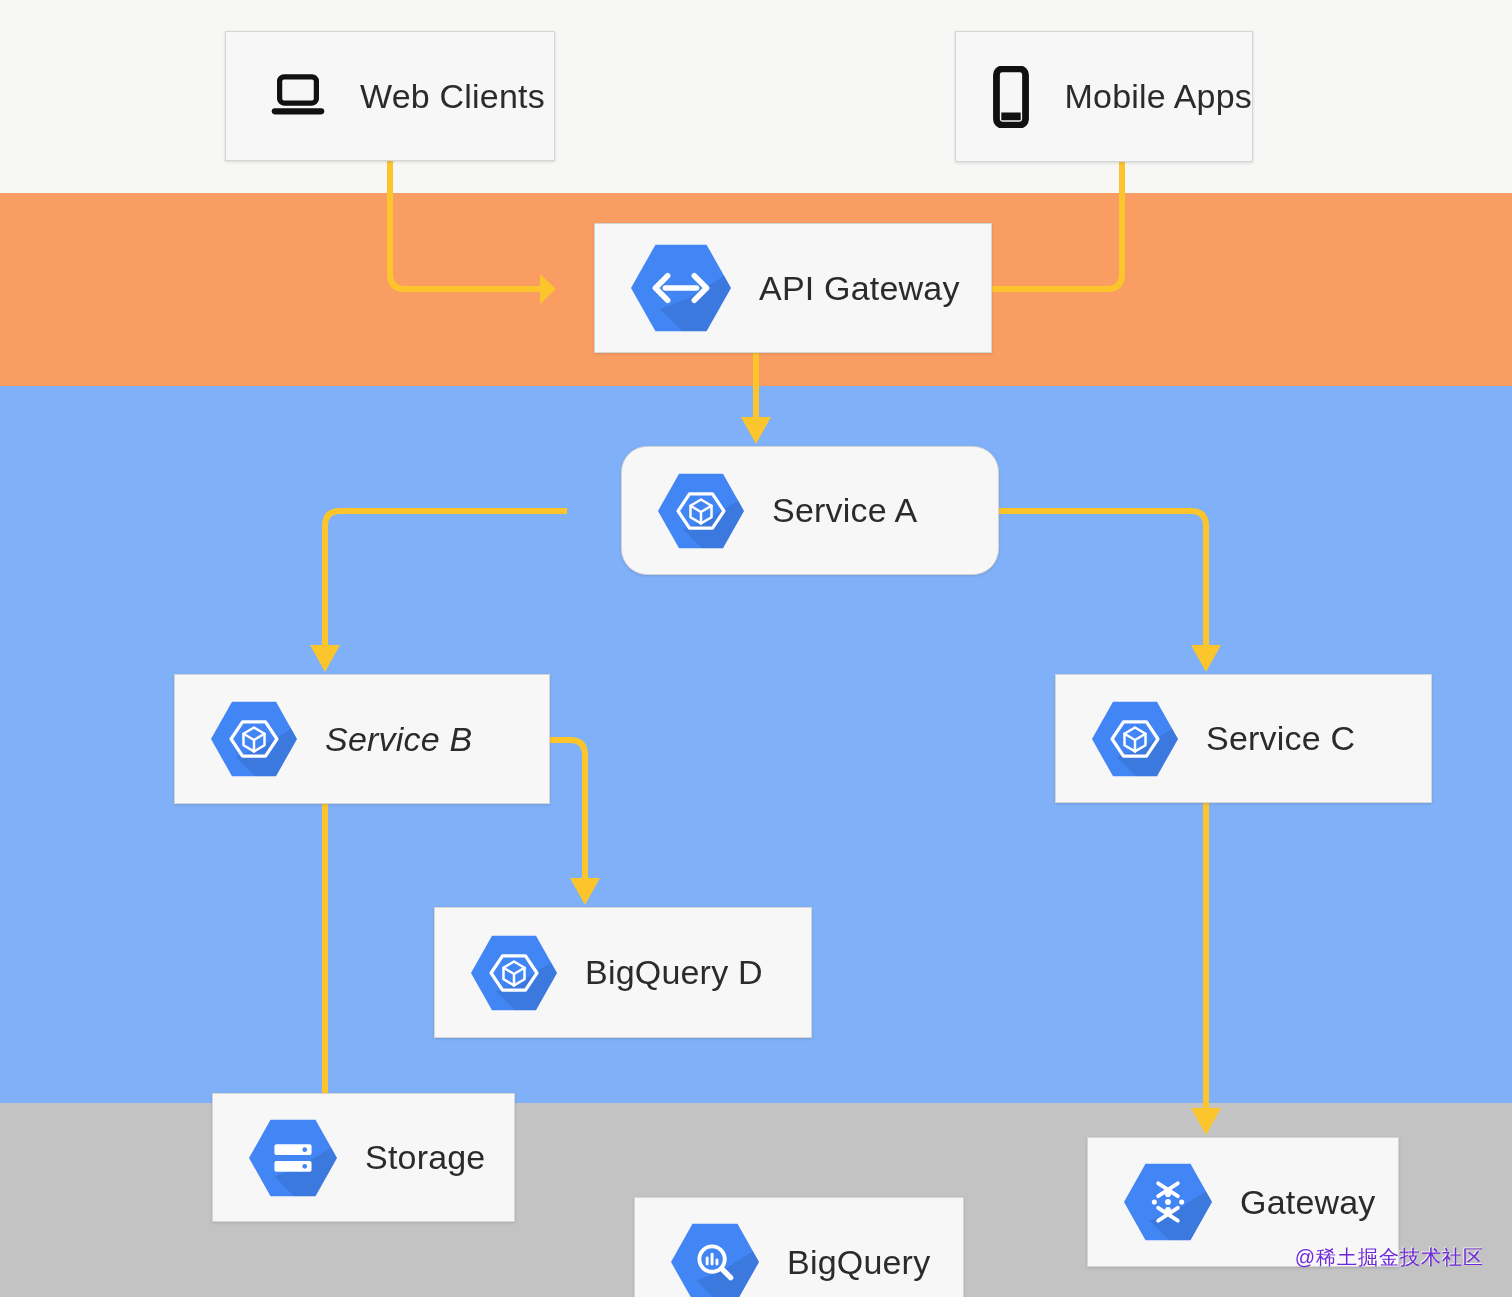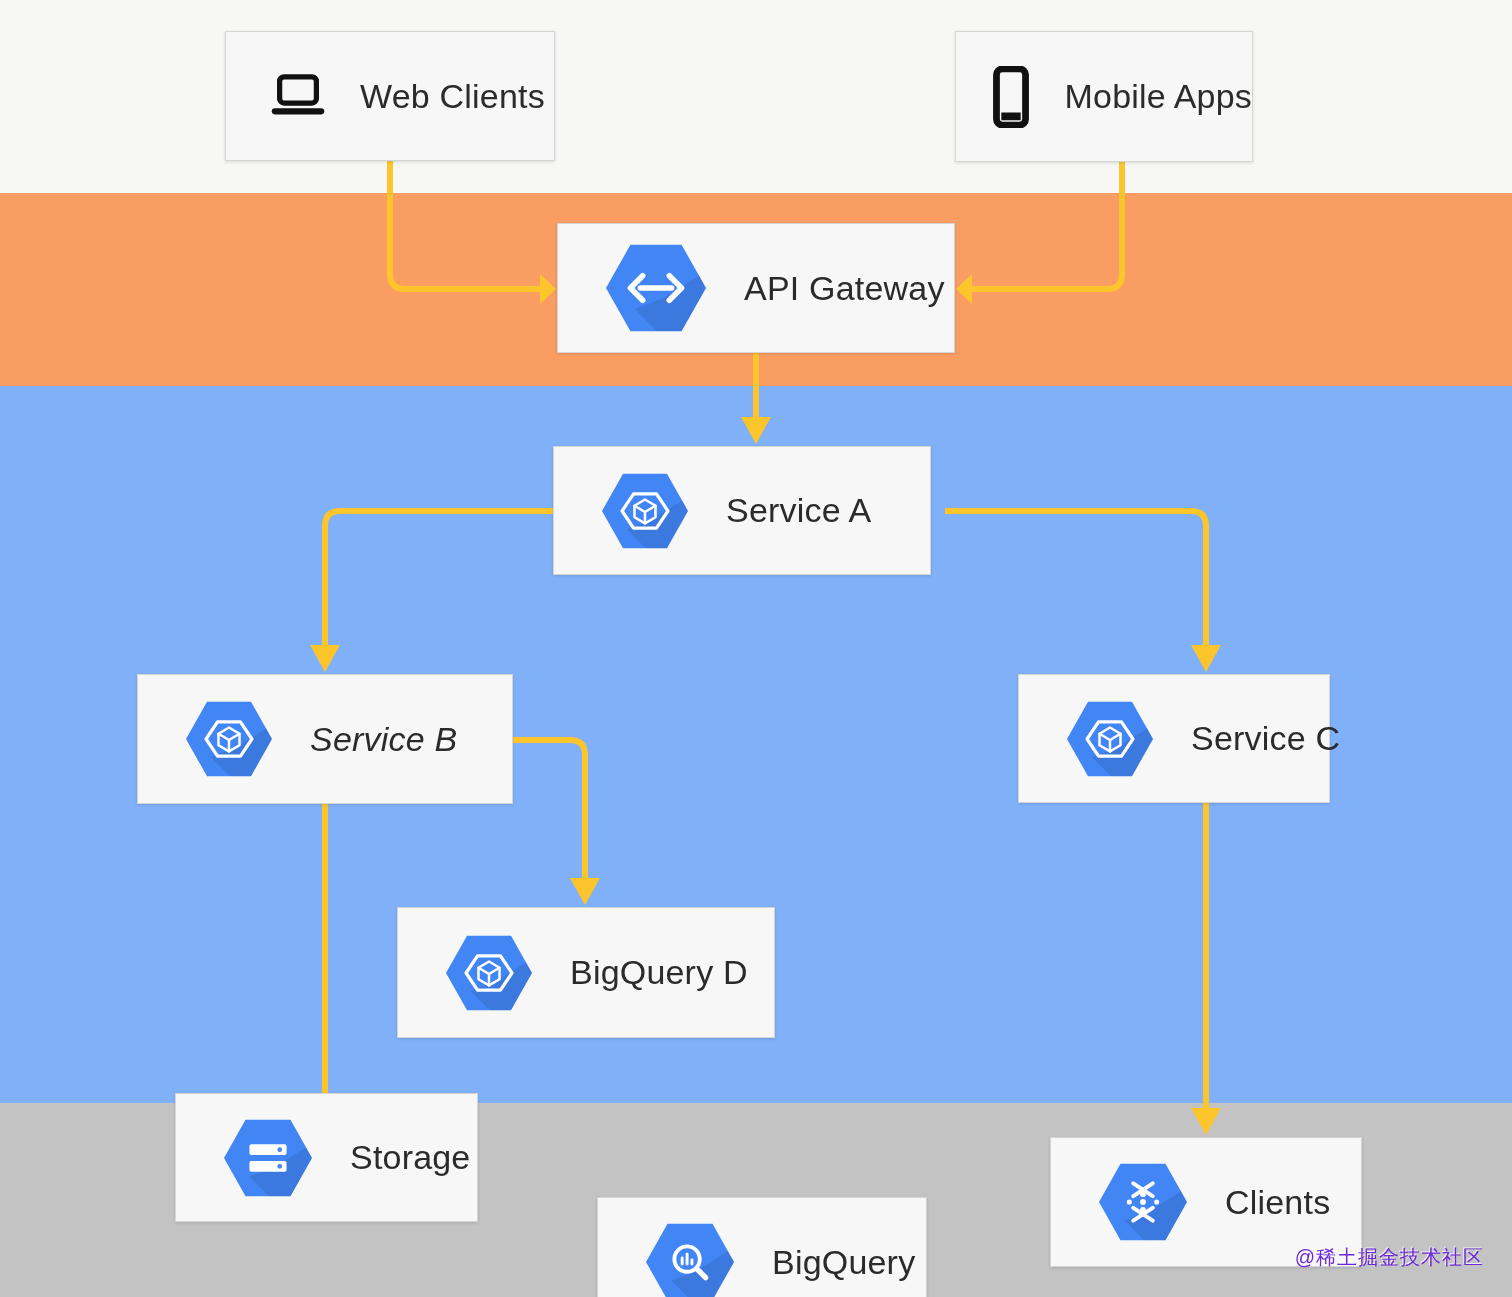--- a/index.html
+++ b/index.html
@@ -20,28 +20,28 @@
     border:1px solid #d5d5d5;
     box-shadow:0 1px 3px rgba(0,0,0,.13);
     display:flex;align-items:center;
     box-sizing:border-box;
   }
   .node .label{
     font-size:34px;color:#2b2b2b;font-weight:500;
     letter-spacing:.2px;white-space:nowrap;
   }
   .node.client{padding-left:44px;gap:34px;}
-  .node.hexnode{padding-left:48px;gap:38px;}
+  .node.hexnode{padding-left:36px;gap:28px;margin-left:37px;}
 
   #node-web-clients {left:225px; top:31px;  width:330px;height:130px;}
   #node-mobile-apps {left:955px; top:31px;  width:298px;height:131px;justify-content:flex-end;}
   #node-api-gateway {left:557px; top:223px; width:398px;height:130px;}
-  #node-service-a   {left:553px; top:446px; width:378px;height:129px;}
+  #node-service-a   {left:584px; top:446px; width:378px;height:129px;border-radius:26px;}
   #node-service-b   {left:137px; top:674px; width:376px;height:130px;font-style:italic;}
-  #node-service-c   {left:1018px;top:674px; width:312px;height:129px;text-align:center;}
+  #node-service-c   {left:1018px;top:674px; width:377px;height:129px;text-align:center;}
   #node-service-d   {left:397px; top:907px; width:378px;height:131px;}
   #node-storage     {left:175px; top:1093px;width:303px;height:129px;}
   #node-bigquery    {left:597px; top:1197px;width:330px;height:130px;text-align:center;}
   #node-dataflow    {left:1050px;top:1137px;width:312px;height:130px;}
 
   .icon{display:flex;align-items:center;justify-content:center;flex:none;}
 
   #watermark{
     position:absolute;right:28px;bottom:26px;
     font-size:20px;color:#6d28d9;
@@ -221,18 +221,18 @@
         </g>
         <g fill="#fff">
           <circle cx="45" cy="31" r="3"></circle>
           <circle cx="45" cy="39" r="3"></circle>
           <circle cx="45" cy="47" r="3"></circle>
           <circle cx="31" cy="39" r="2.6"></circle>
           <circle cx="59" cy="39" r="2.6"></circle>
         </g>
       </svg>
     </span>
-    <span class="label">Clients</span>
+    <span class="label">Gateway</span>
   </div>
 
   <div id="watermark">@稀土掘金技术社区</div>
 
 </div>
 
 </body></html>

